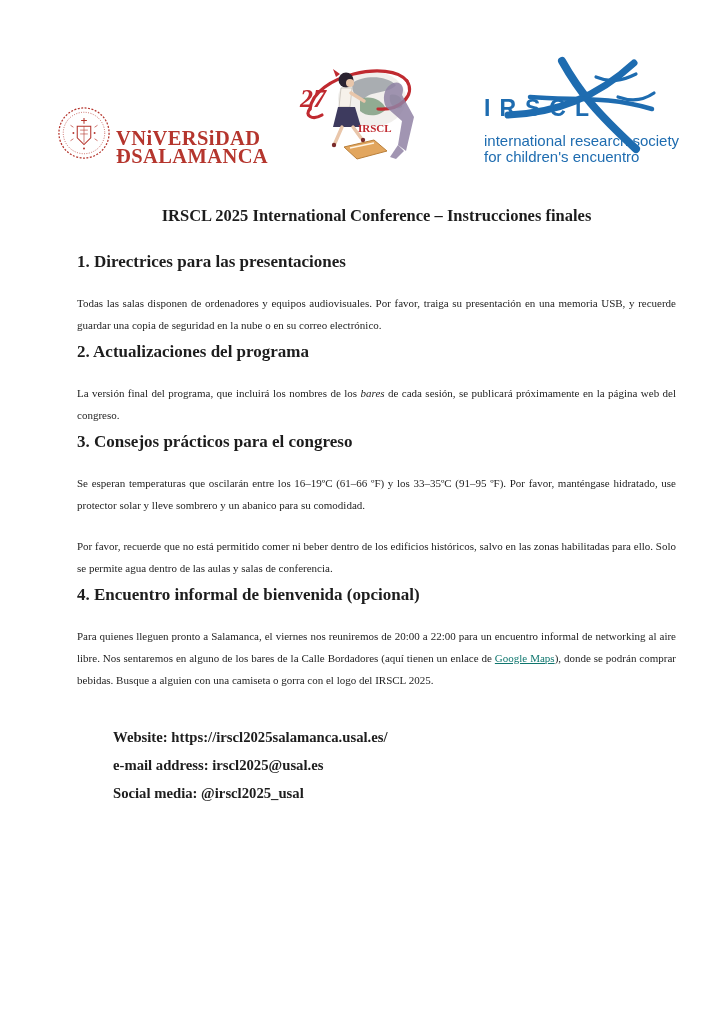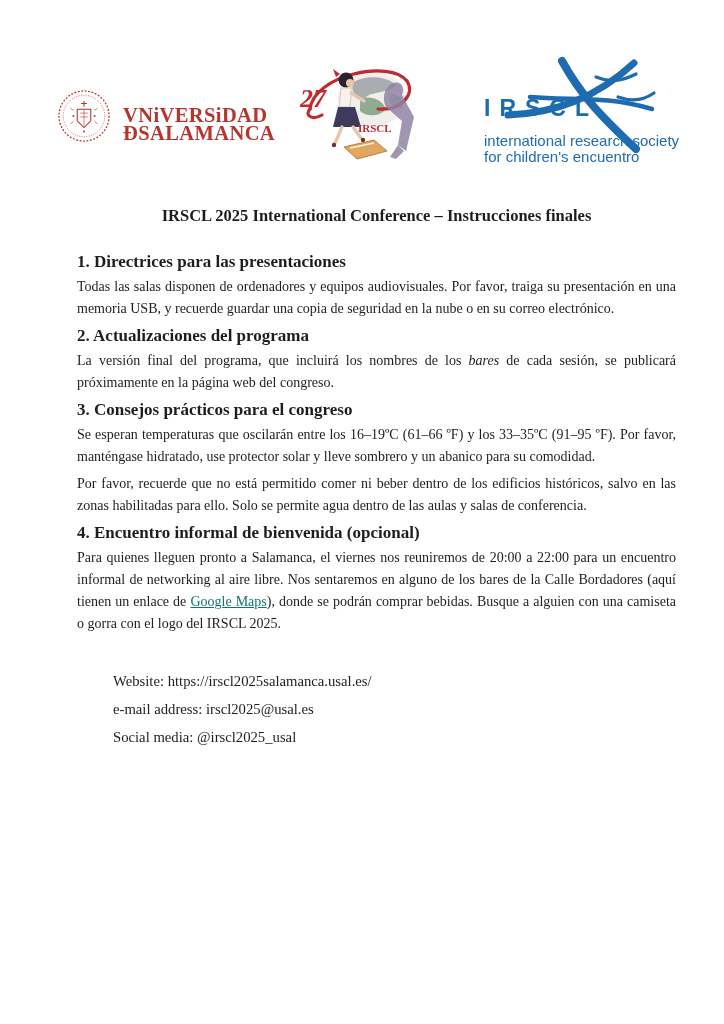--- a/index.html
+++ b/index.html
@@ -7,21 +7,21 @@
     position:relative; width:724px; height:1024px; margin:0 auto;
     background:#ffffff; font-family:"Liberation Serif", serif; color:#1d1d1d;
     overflow:hidden;
   }
 
   
   .header {
     display:flex; justify-content:space-between;
     padding:55px 54px 0 57px; height:110px;
   }
-  .logo-usal { width:192px; display:flex; align-items:center; gap:12px; margin-top:15px; }
+  .logo-usal { width:192px; display:flex; align-items:flex-end; gap:5px; margin-top:15px; }
   .usal-text {
     font-weight:bold; color:#b5352d; font-size:20.5px; line-height:18px;
     letter-spacing:0.4px; margin-top:12px; white-space:nowrap;
   }
   .logo-conference { width:140px; height:110px; }
   .logo-irscl { width:192px; height:110px; position:relative; }
   .irscl-swoosh { position:absolute; top:0; left:24px; }
   .irscl-acronym {
     position:absolute; top:40px; left:6px;
     font-family:"Liberation Sans", sans-serif; font-weight:bold;
@@ -37,28 +37,28 @@
   .content { padding:0 48px 0 77px; }
   .doc-title {
     text-align:center; font-weight:bold; font-size:16.5px;
     line-height:22px; margin:40px 0 24px 0;
   }
   .sec-heading {
     font-weight:bold; font-size:17px; line-height:22px;
     margin:3px 0 2px 0;
   }
   .body-par {
-    font-size:14px; line-height:22px; text-align:justify;
-    margin:3px 0 5px 0;
+    font-size:11px; line-height:22px; text-align:justify;
+    margin:19px 0 5px 0;
   }
   .italic { font-style:italic; }
   .doc-link { color:#0f766e; text-decoration:underline; cursor:pointer; }
 
   .contact { margin-top:35px; margin-left:36px; }
-  .contact-line { font-size:14.7px; line-height:22px; margin:0 0 6px 0; }
+  .contact-line { font-size:14.7px; line-height:22px; margin:0 0 6px 0;font-weight:bold; }
 </style>
 </head>
 <body>
 
 <div class="page">
 
   <div class="header">
 
     <div class="logo-usal">
       <span>

